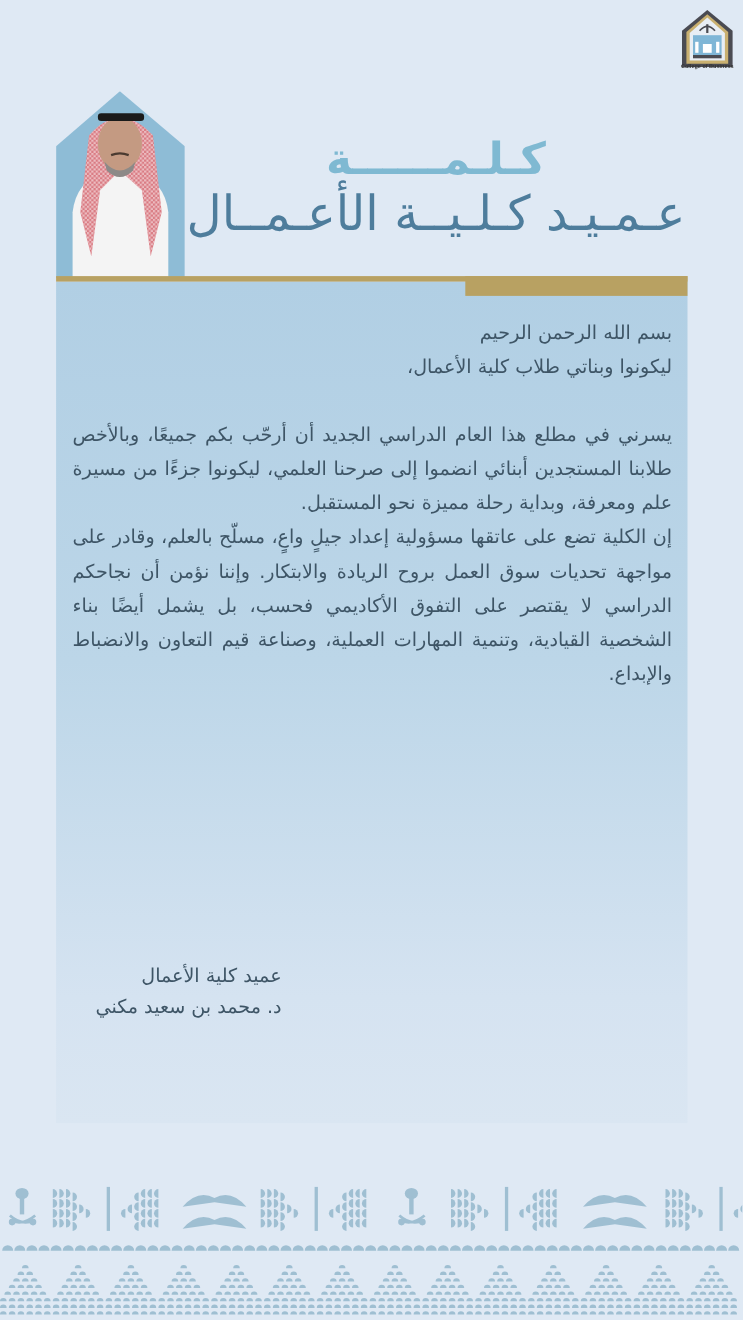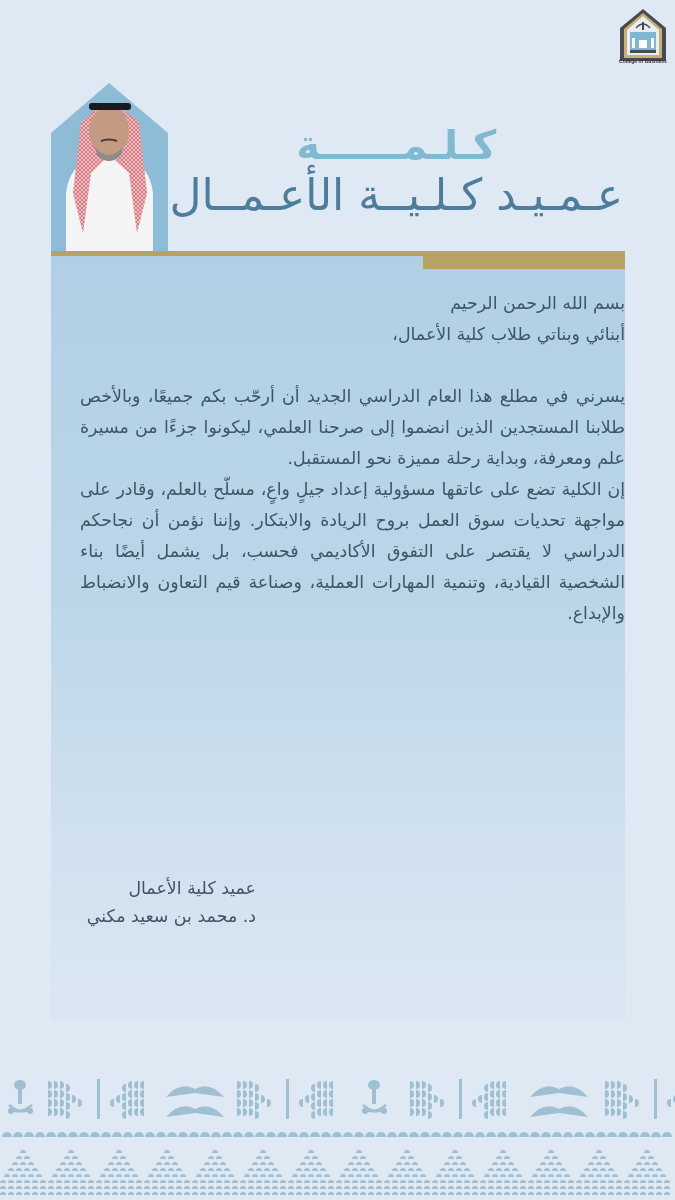--- a/index.html
+++ b/index.html
@@ -16,21 +16,21 @@
   .title-line1 { font-size:40px; font-weight:bold; color:#7fb9d2; letter-spacing:24px; line-height:50px; font-family:"DejaVu Sans", sans-serif; }
   .title-line2 { font-size:44px; font-weight:normal; color:#4e7d9c; line-height:54px; letter-spacing:2px; font-family:"DejaVu Sans", sans-serif; margin-top:-2px; }
   .gold-bar { position:absolute; left:51px; top:251px; width:574px; height:5px; background:#b8a162; }
   .gold-block { position:absolute; left:423px; top:251px; width:202px; height:18px; background:#b8a162; }
   .content-box {
     position:absolute; left:51px; top:256px; width:574px; height:765px;
     background:linear-gradient(to bottom, #b1cfe4 0%, #bcd6e8 45%, #d5e3f1 85%, #dae6f2 100%);
   }
   .gold-block { z-index:2; }
   .letter {
-    position:absolute; left:80px; top:288px; width:545px;
+    position:absolute; left:66px; top:288px; width:545px;
     direction:rtl; text-align:justify; color:#3e5566;
     font-size:17.4px; line-height:31px; font-family:"DejaVu Sans", sans-serif;
   }
   .letter p { margin:0; }
   .letter .gap { height:31px; }
   .letter .last-line { text-align-last:right; }
   .signature {
     position:absolute; left:66px; top:874px; width:190px; direction:rtl; text-align:right;
     color:#3e5566; font-size:17.4px; line-height:28px;
   }
@@ -78,23 +78,23 @@
   <div class="title-line1">كـلـمــــــة</div>
   <div class="title-line2">عـمـيـد كـلـيــة الأعـمــال</div>
 </div>
 
 <div class="content-box"></div>
 <div class="gold-bar"></div>
 <div class="gold-block"></div>
 
 <div class="letter">
   <p>بسم الله الرحمن الرحيم</p>
-  <p>أبنائي وبناتي طلاب كلية الأعمال،</p>
+  <p>ليكونوا وبناتي طلاب كلية الأعمال،</p>
   <div class="gap"></div>
-  <p class="last-line">يسرني في مطلع هذا العام الدراسي الجديد أن أرحّب بكم جميعًا، وبالأخص طلابنا المستجدين الذين انضموا إلى صرحنا العلمي، ليكونوا جزءًا من مسيرة علم ومعرفة، وبداية رحلة مميزة نحو المستقبل.</p>
+  <p class="last-line">يسرني في مطلع هذا العام الدراسي الجديد أن أرحّب بكم جميعًا، وبالأخص طلابنا المستجدين أبنائي انضموا إلى صرحنا العلمي، ليكونوا جزءًا من مسيرة علم ومعرفة، وبداية رحلة مميزة نحو المستقبل.</p>
   <p class="last-line">إن الكلية تضع على عاتقها مسؤولية إعداد جيلٍ واعٍ، مسلّح بالعلم، وقادر على مواجهة تحديات سوق العمل بروح الريادة والابتكار. وإننا نؤمن أن نجاحكم الدراسي لا يقتصر على التفوق الأكاديمي فحسب، بل يشمل أيضًا بناء الشخصية القيادية، وتنمية المهارات العملية، وصناعة قيم التعاون والانضباط والإبداع.</p>
 </div>
 
 <div class="signature">
   <div>عميد كلية الأعمال</div>
   <div>د. محمد بن سعيد مكني</div>
 </div>
 
 <div class="footer">
   <svg width="675" height="125" viewBox="0 0 675 125">

